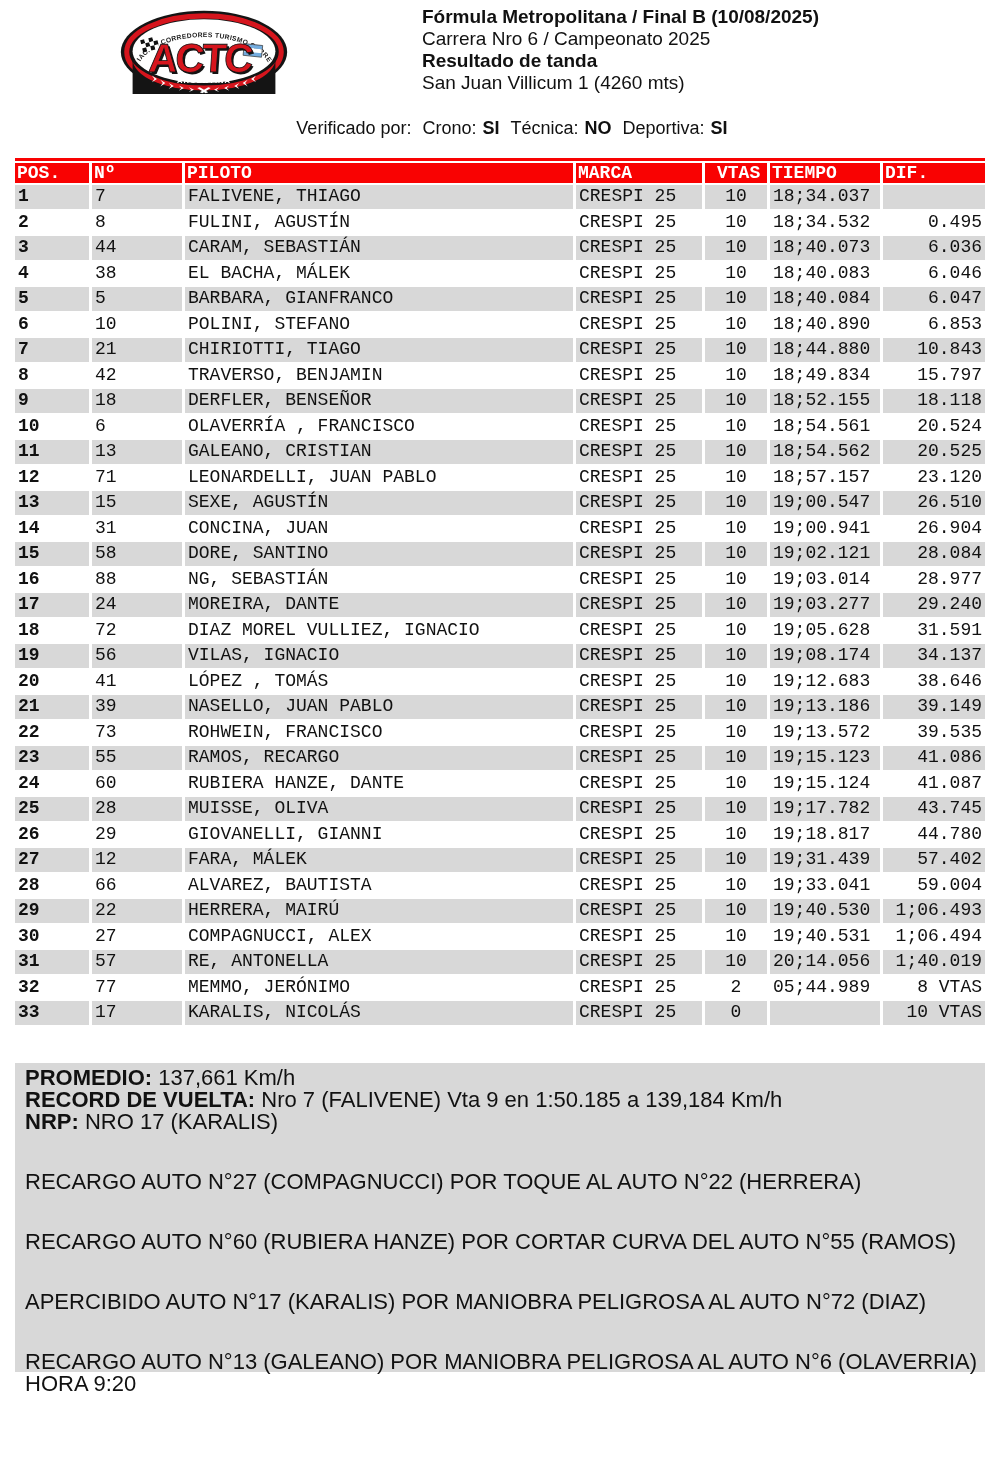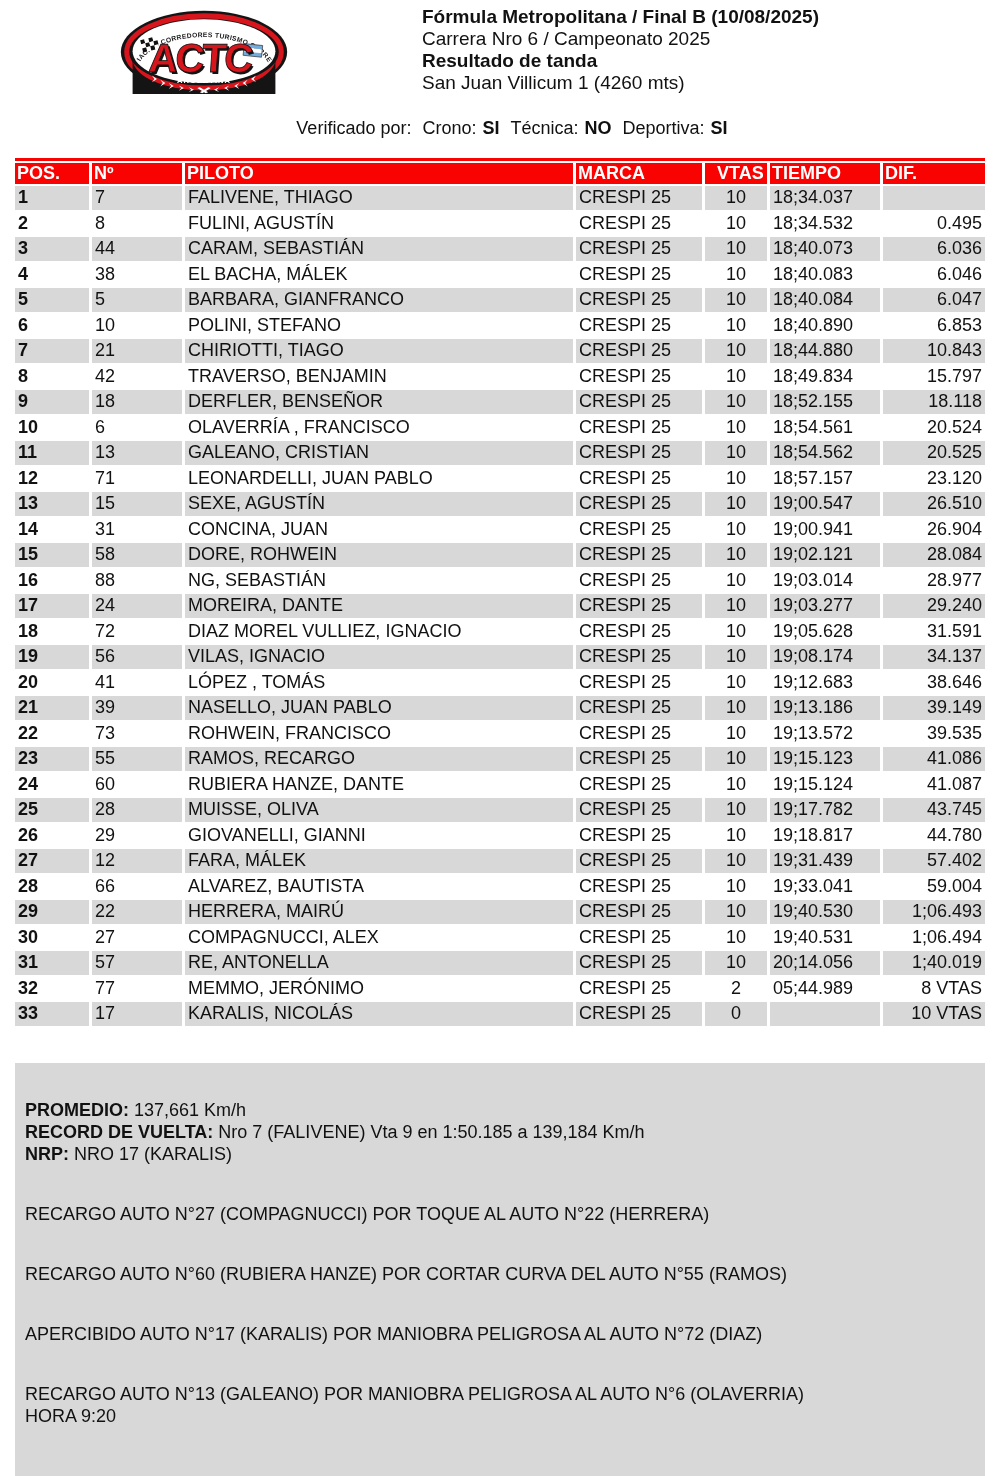--- a/index.html
+++ b/index.html
@@ -32,20 +32,21 @@
   
   .table-wrap { position: absolute; left: 15px; top: 158px; width: 970px; }
   .table-topline { height: 3px; background: var(--red); width: 970px; }
   table.results {
     border-collapse: separate;
     border-spacing: 3px 2px;
     table-layout: fixed;
     width: 976px;
     margin-left: -3px;
     font-size: 18px;
+    font-family: Liberation Mono, monospace;
   }
   table.results th {
     background: var(--red);
     color: #fff;
     font-weight: bold;
     text-align: left;
     height: 20px;
     padding: 0 2px;
     white-space: nowrap;
     overflow: hidden;
@@ -60,24 +61,24 @@
   }
   tr.shaded td { background: var(--gray); }
   .c-pos { font-weight: bold; }
   .c-vtas, .th-vtas { text-align: center; }
   .c-dif, .th-dif { text-align: right; margin-left: 40px; }
   table.results th.th-vtas { text-align: left; padding-left: 12px; }
 
   
   .footer-block {
     position: absolute; left: 15px; top: 1063px;
-    width: 970px; height: 413px;
+    width: 970px; height: 309px;
     background: var(--gray);
-    padding: 36px 10px 0 10px;
-    font-size: 18px;
+    padding: 4px 10px 0 10px;
+    font-size: 22px;
     line-height: 22px;
   }
   .penalty { margin-top: 38px; white-space: nowrap; }
   .stat-line { white-space: nowrap; }
 </style>
 </head>
 <body>
 
 <div class="page">
 
@@ -295,21 +296,21 @@
       <td class="c-num">31</td>
       <td class="c-piloto">CONCINA, JUAN</td>
       <td class="c-marca">CRESPI 25</td>
       <td class="c-vtas">10</td>
       <td class="c-tiempo">19;00.941</td>
       <td class="c-dif">26.904</td>
     </tr>
           <tr class="shaded">
       <td class="c-pos">15</td>
       <td class="c-num">58</td>
-      <td class="c-piloto">DORE, ROHWEIN</td>
+      <td class="c-piloto">DORE, SANTINO</td>
       <td class="c-marca">CRESPI 25</td>
       <td class="c-vtas">10</td>
       <td class="c-tiempo">19;02.121</td>
       <td class="c-dif">28.084</td>
     </tr>
           <tr>
       <td class="c-pos">16</td>
       <td class="c-num">88</td>
       <td class="c-piloto">NG, SEBASTIÁN</td>
       <td class="c-marca">CRESPI 25</td>

